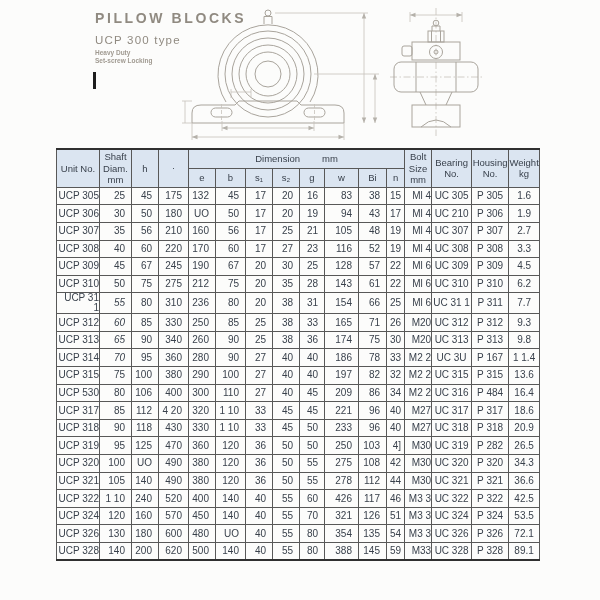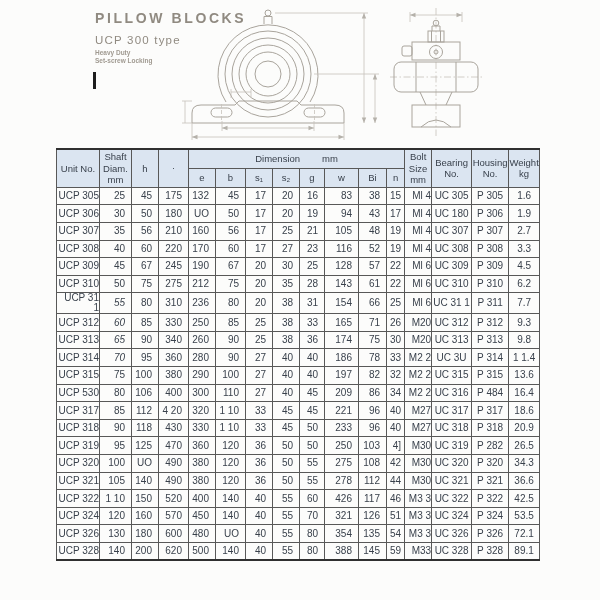--- a/index.html
+++ b/index.html
@@ -245,21 +245,21 @@
         <td class="col3">180</td>
         <td class="col4">UO</td>
         <td class="col5">50</td>
         <td class="col6">17</td>
         <td class="col7">20</td>
         <td class="col8">19</td>
         <td class="col9">94</td>
         <td class="col10">43</td>
         <td class="col11">17</td>
         <td class="col12">Ml 4</td>
-        <td class="col13">UC 180</td>
+        <td class="col13">UC 210</td>
         <td class="col14">P 306</td>
         <td class="col15">1.9</td>
       </tr>
       <tr>
         <td class="col0">UCP 307</td>
         <td class="col1">35</td>
         <td class="col2">56</td>
         <td class="col3">210</td>
         <td class="col4">160</td>
         <td class="col5">56</td>
@@ -390,21 +390,21 @@
         <td class="col4">280</td>
         <td class="col5">90</td>
         <td class="col6">27</td>
         <td class="col7">40</td>
         <td class="col8">40</td>
         <td class="col9">186</td>
         <td class="col10">78</td>
         <td class="col11">33</td>
         <td class="col12">M2 2</td>
         <td class="col13">UC 3U</td>
-        <td class="col14">P 314</td>
+        <td class="col14">P 167</td>
         <td class="col15">1 1.4</td>
       </tr>
       <tr>
         <td class="col0">UCP 315</td>
         <td class="col1">75</td>
         <td class="col2">100</td>
         <td class="col3">380</td>
         <td class="col4">290</td>
         <td class="col5">100</td>
         <td class="col6">27</td>
@@ -522,21 +522,21 @@
         <td class="col10">112</td>
         <td class="col11">44</td>
         <td class="col12">M30</td>
         <td class="col13">UC 321</td>
         <td class="col14">P 321</td>
         <td class="col15">36.6</td>
       </tr>
       <tr>
         <td class="col0">UCP 322</td>
         <td class="col1">1 10</td>
-        <td class="col2">150</td>
+        <td class="col2">240</td>
         <td class="col3">520</td>
         <td class="col4">400</td>
         <td class="col5">140</td>
         <td class="col6">40</td>
         <td class="col7">55</td>
         <td class="col8">60</td>
         <td class="col9">426</td>
         <td class="col10">117</td>
         <td class="col11">46</td>
         <td class="col12">M3 3</td>

